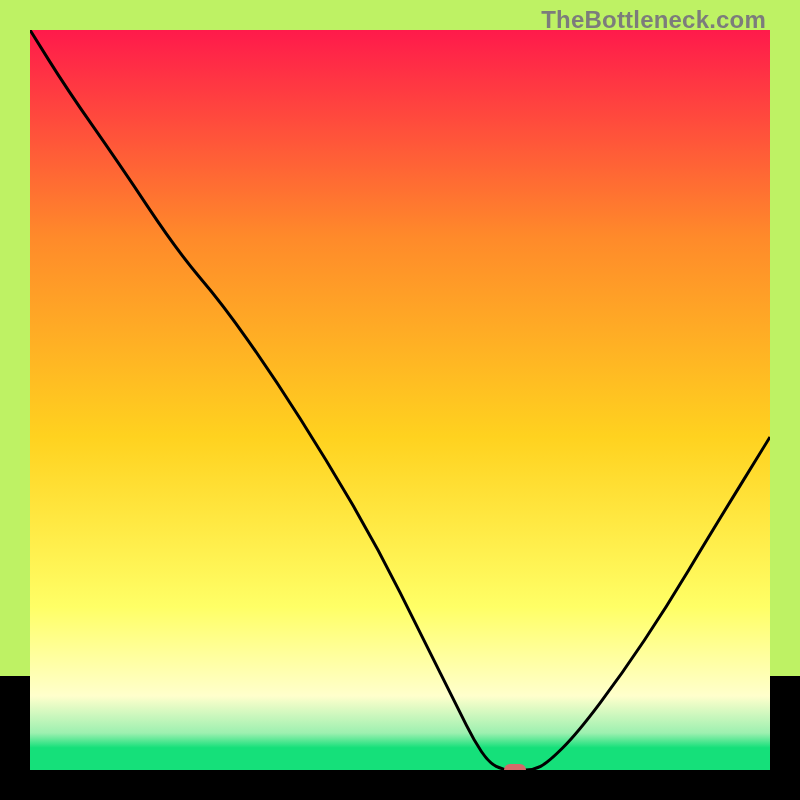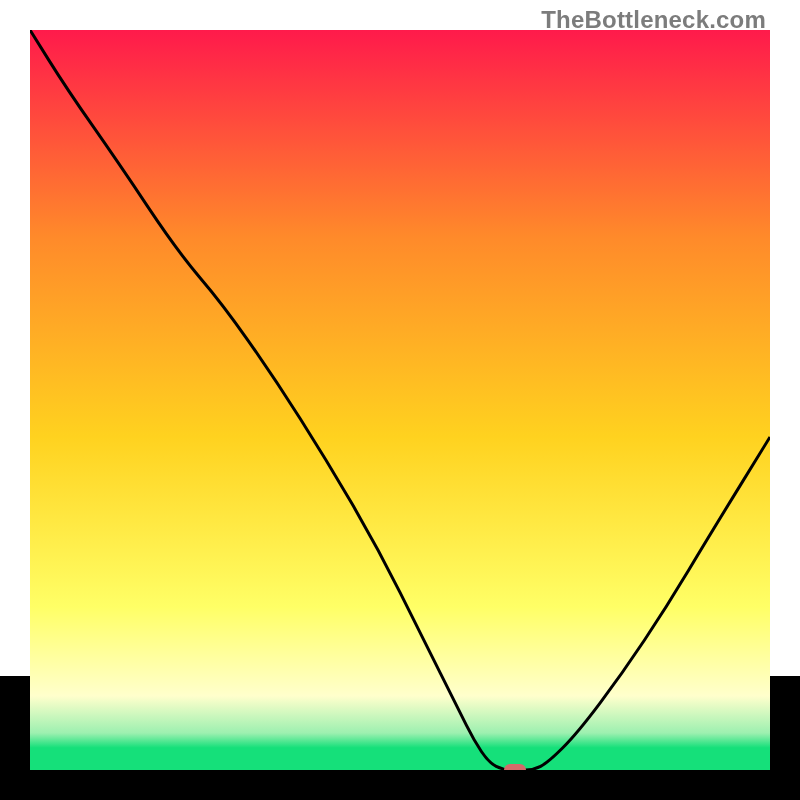--- a/index.html
+++ b/index.html
@@ -1,16 +1,16 @@
 <!DOCTYPE html>
 <html><head>
 <meta charset="utf-8">
 <style>
   html,body{margin:0;padding:0;width:800px;height:800px;background:#000;overflow:hidden;font-family:Arial,Helvetica,sans-serif}
-  .frame{position:absolute;left:0;top:0;width:800px;height:676px;background:#ffffff}
+  .frame{position:absolute;left:0;top:0;width:800px;height:676px;background:#bef264}
   .plot{position:absolute;left:30px;top:30px;width:740px;height:740px;overflow:hidden}
   .gradient{position:absolute;inset:0}
   .watermark{position:absolute;top:6px;right:34px;color:#7c7c7c;font-size:24px;font-weight:600;letter-spacing:.2px}
   .marker{position:absolute;width:22px;height:12px;border-radius:6px;background:#d46a6a;transform:translate(-50%,-50%)}
   svg.curve{position:absolute;inset:0}
 </style>
 </head>
 <body>
 
 <div class="frame">

